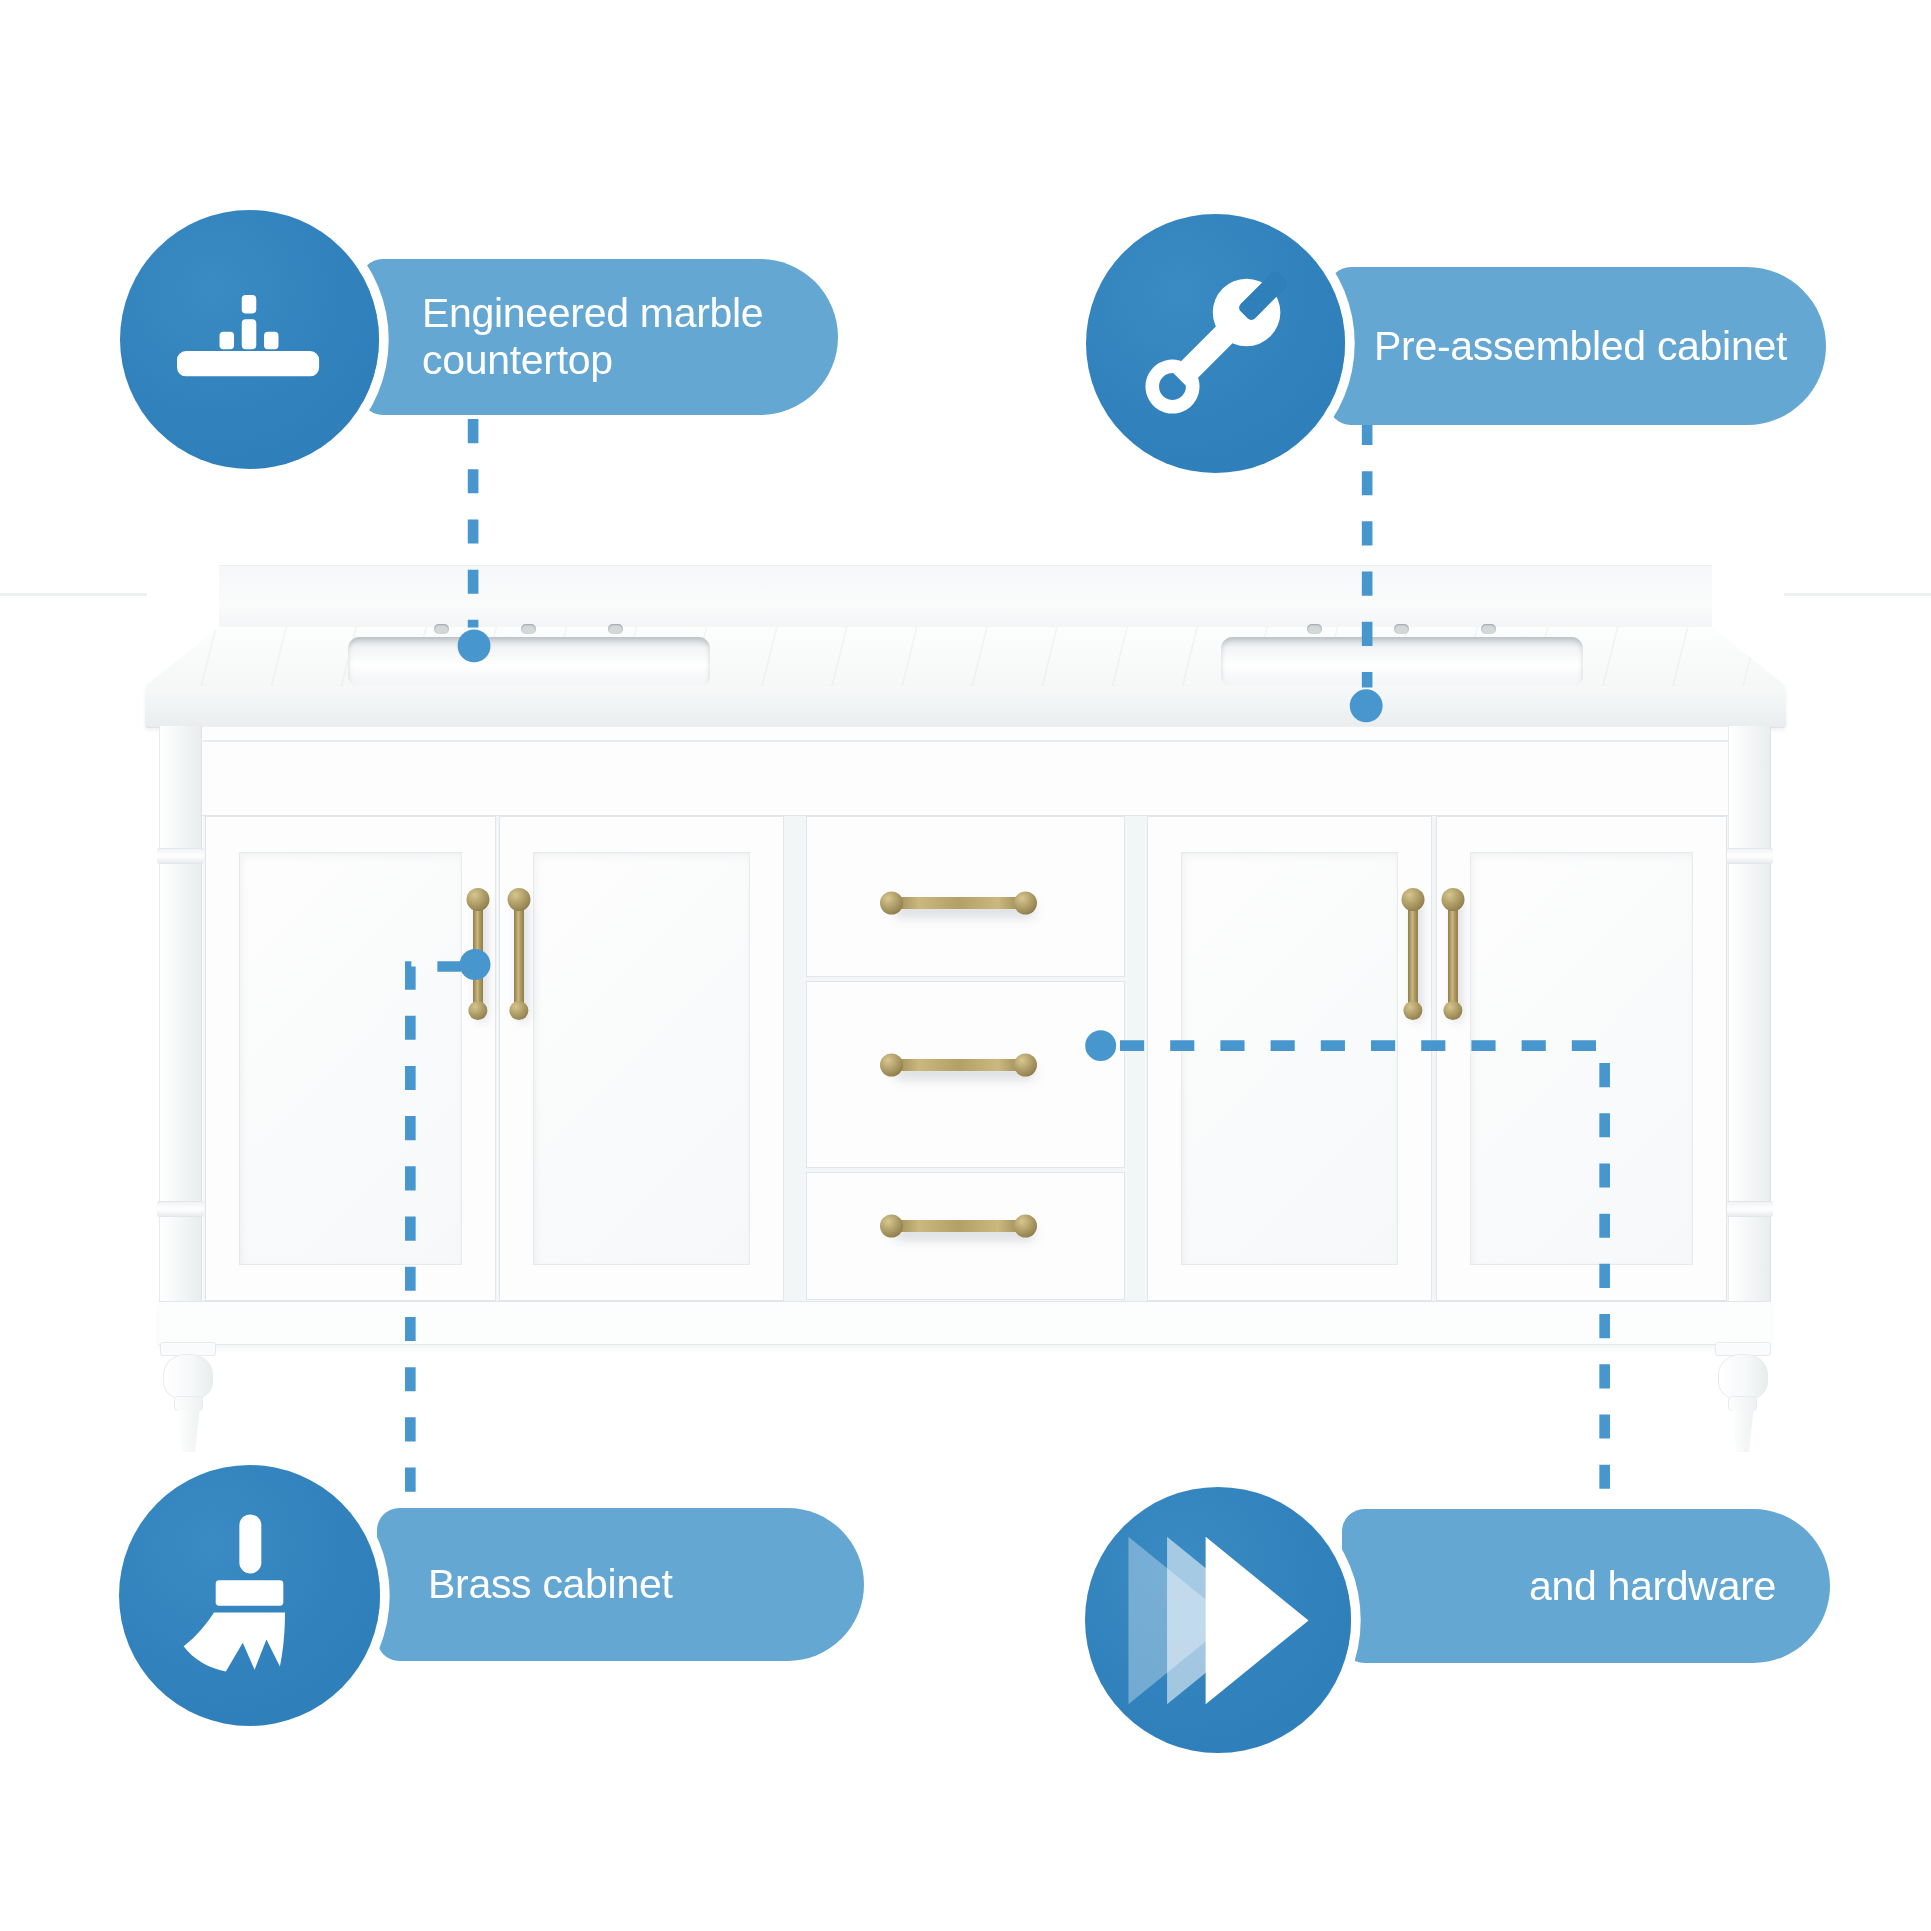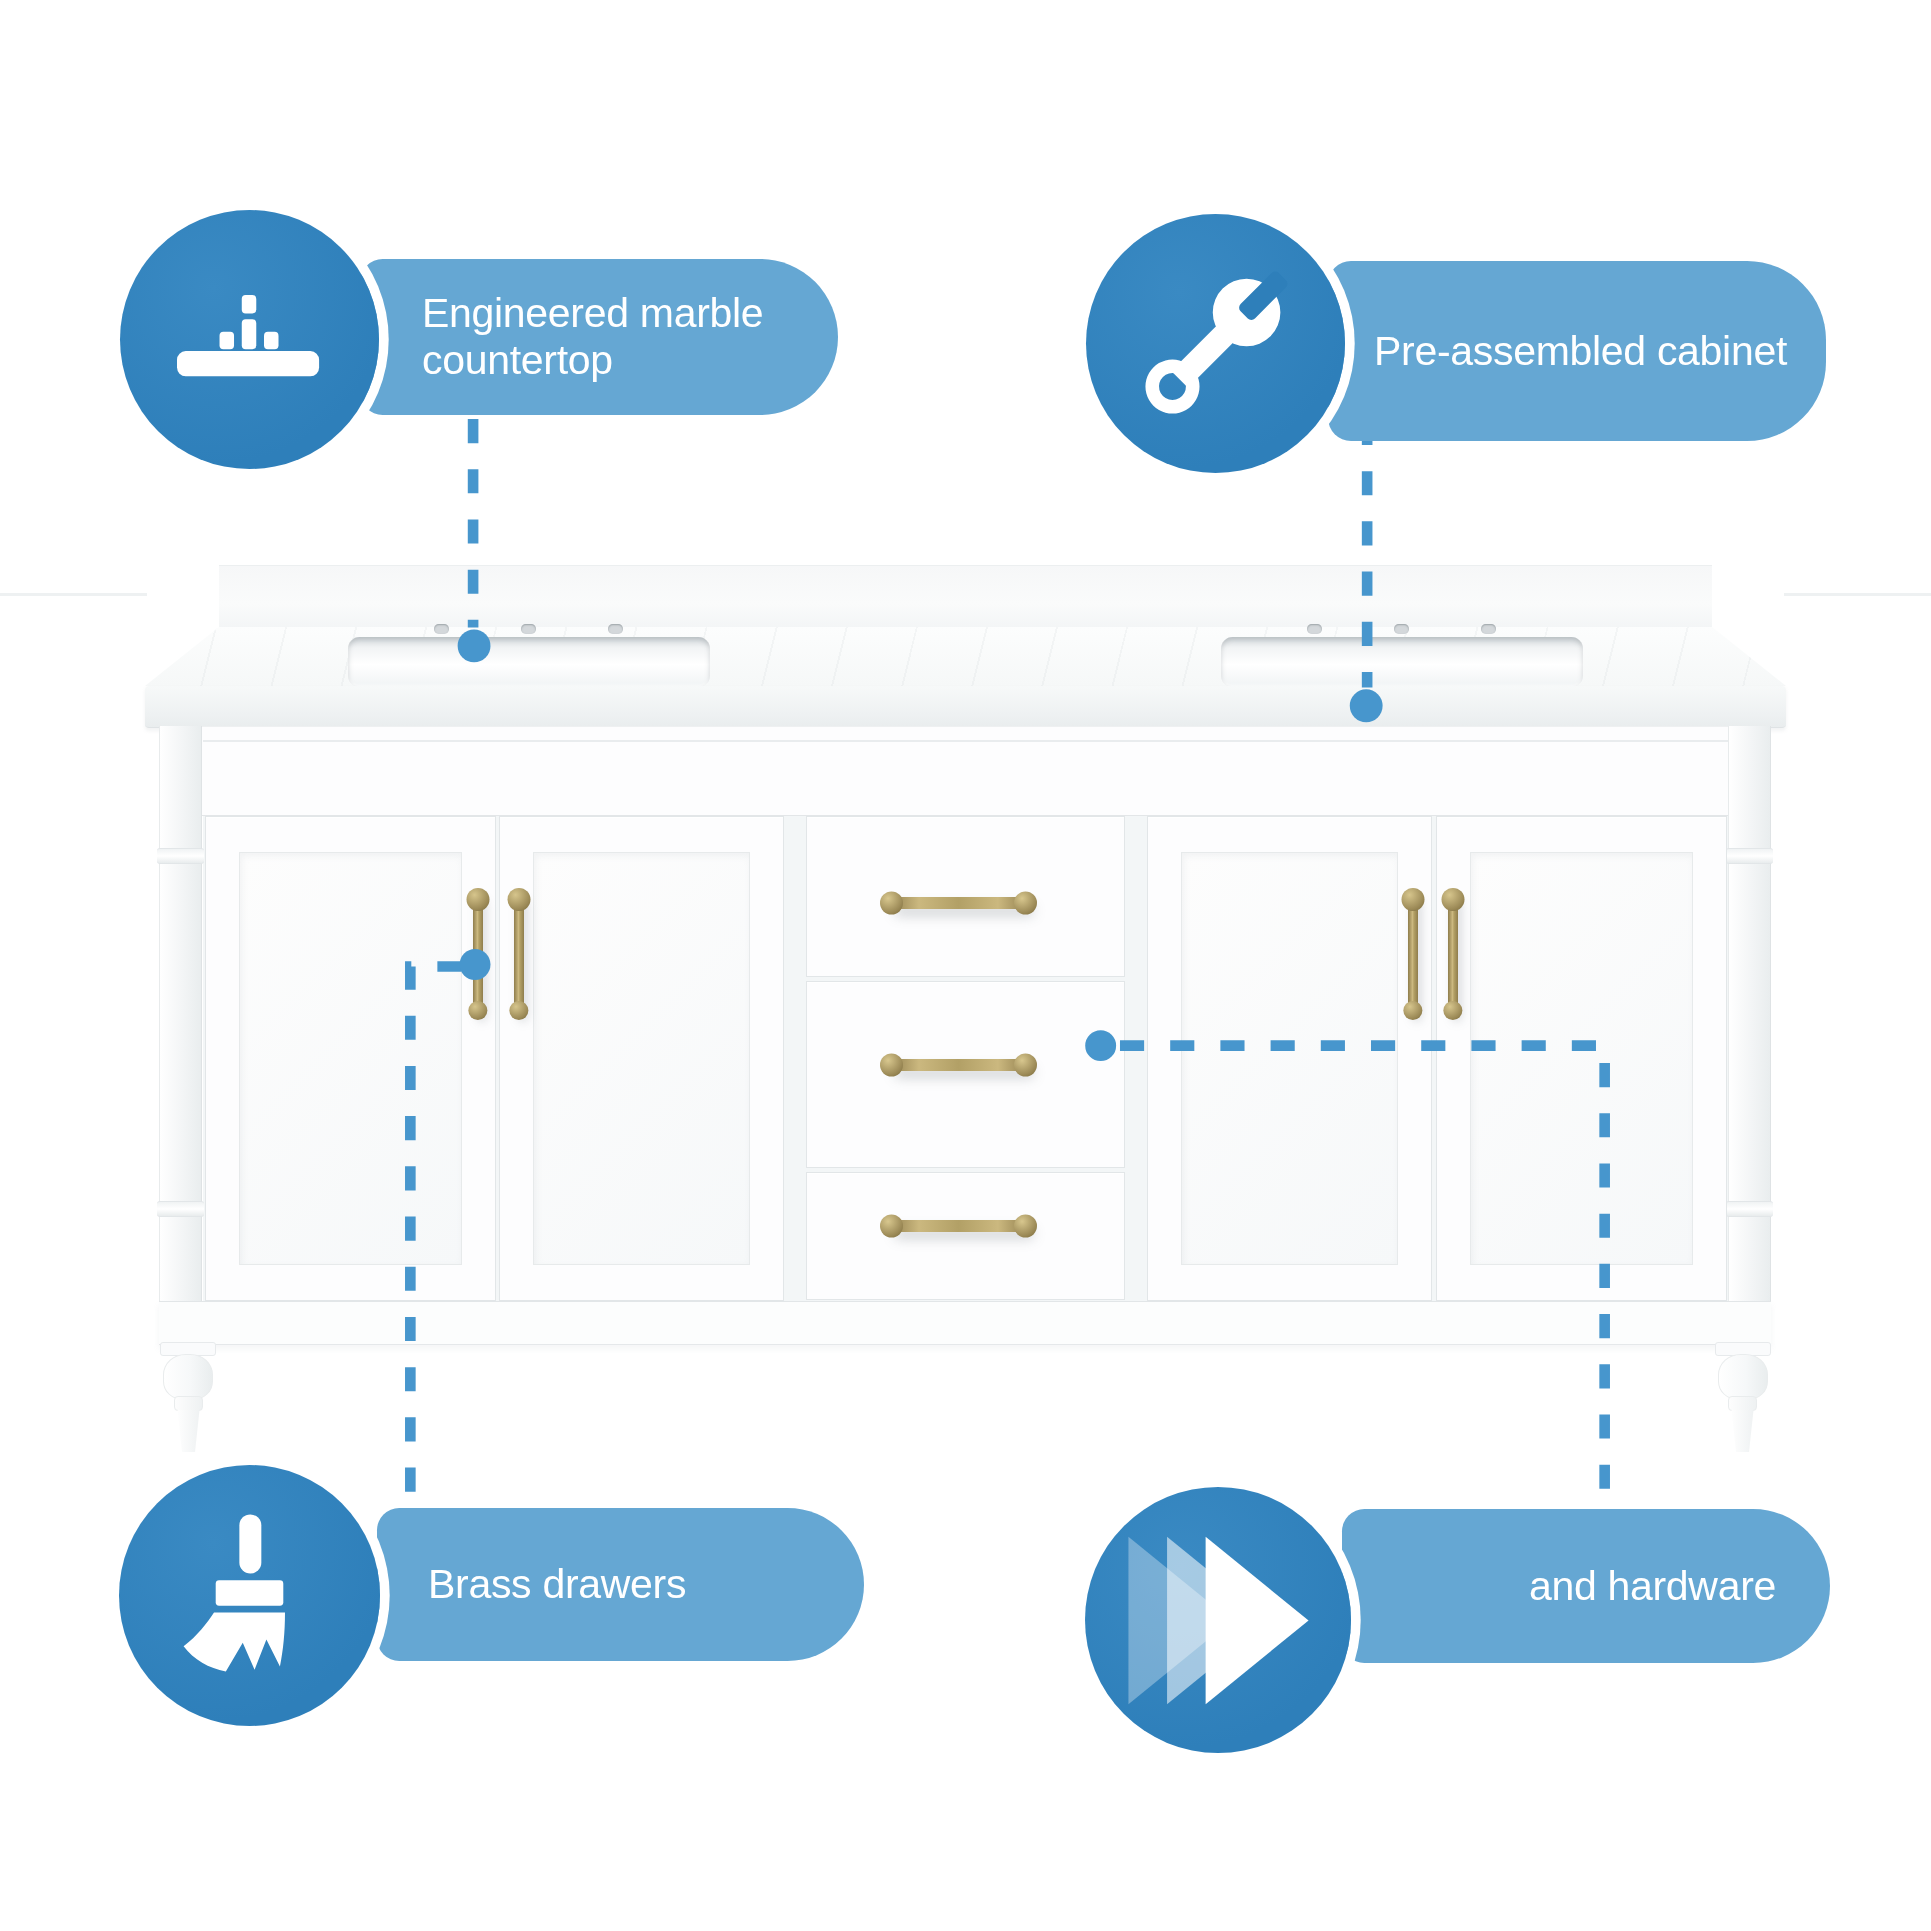--- a/index.html
+++ b/index.html
@@ -191,36 +191,36 @@
   <div class="abs bigcircle" style="left:120px;top:210px;width:259px;height:259px;">
     <svg width="145" height="97" viewBox="0 0 150 100" fill="#ffffff">
       <rect x="0" y="62" width="147" height="26" rx="9"></rect>
       <rect x="67" y="4" width="15" height="19" rx="4"></rect>
       <rect x="67" y="29" width="15" height="31" rx="4"></rect>
       <rect x="44" y="42" width="15" height="18" rx="4"></rect>
       <rect x="90" y="42" width="15" height="18" rx="4"></rect>
     </svg>
   </div>
 
-  <div class="abs pillbox pill-r" style="left:1328px;top:261px;width:498px;height:180px;padding-left:46px;box-sizing:border-box;">
+  <div class="abs pillbox pill-r" style="left:1328px;top:267px;width:498px;height:158px;padding-left:46px;box-sizing:border-box;">
     <span class="ln">Pre-assembled cabinet</span>
   </div>
   <div class="abs bigcircle" style="left:1086px;top:214px;width:259px;height:259px;">
     <svg width="169" height="169" viewBox="0 0 100 100">
       <g transform="rotate(45 50 50)">
         <circle cx="50" cy="24" r="20" fill="#ffffff"></circle>
         <rect x="43" y="30" width="14" height="50" fill="#ffffff"></rect>
         <path fill-rule="evenodd" fill="#ffffff" d="M50 70 a16 16 0 1 0 0.01 0 Z M50 78 a8 8 0 1 1 -0.01 0 Z"></path>
         <rect x="44" y="-6" width="12" height="32" rx="3" fill="#2e7fba"></rect>
       </g>
     </svg>
   </div>
 
   <div class="abs pillbox pill-r" style="left:377px;top:1508px;width:487px;height:153px;padding-left:51px;box-sizing:border-box;">
-    <span class="ln">Brass drawers</span>
+    <span class="ln">Brass cabinet</span>
   </div>
   <div class="abs bigcircle" style="left:119px;top:1465px;width:261px;height:261px;">
     <svg width="169" height="169" viewBox="0 0 100 100" fill="#ffffff">
       <rect x="44" y="2" width="13" height="35" rx="6.5"></rect>
       <rect x="30" y="41" width="40" height="15" rx="2"></rect>
       <path d="M29 60 H71 C71 72 70 82 68 92 L60 76 L53 94 L46 78 L36 95 C26 93 17 88 11 80 C19 74 25 66 29 60 Z"></path>
     </svg>
   </div>
 
   <div class="abs pillbox pill-r align-r" style="left:1342px;top:1509px;width:488px;height:154px;padding-right:54px;box-sizing:border-box;">

